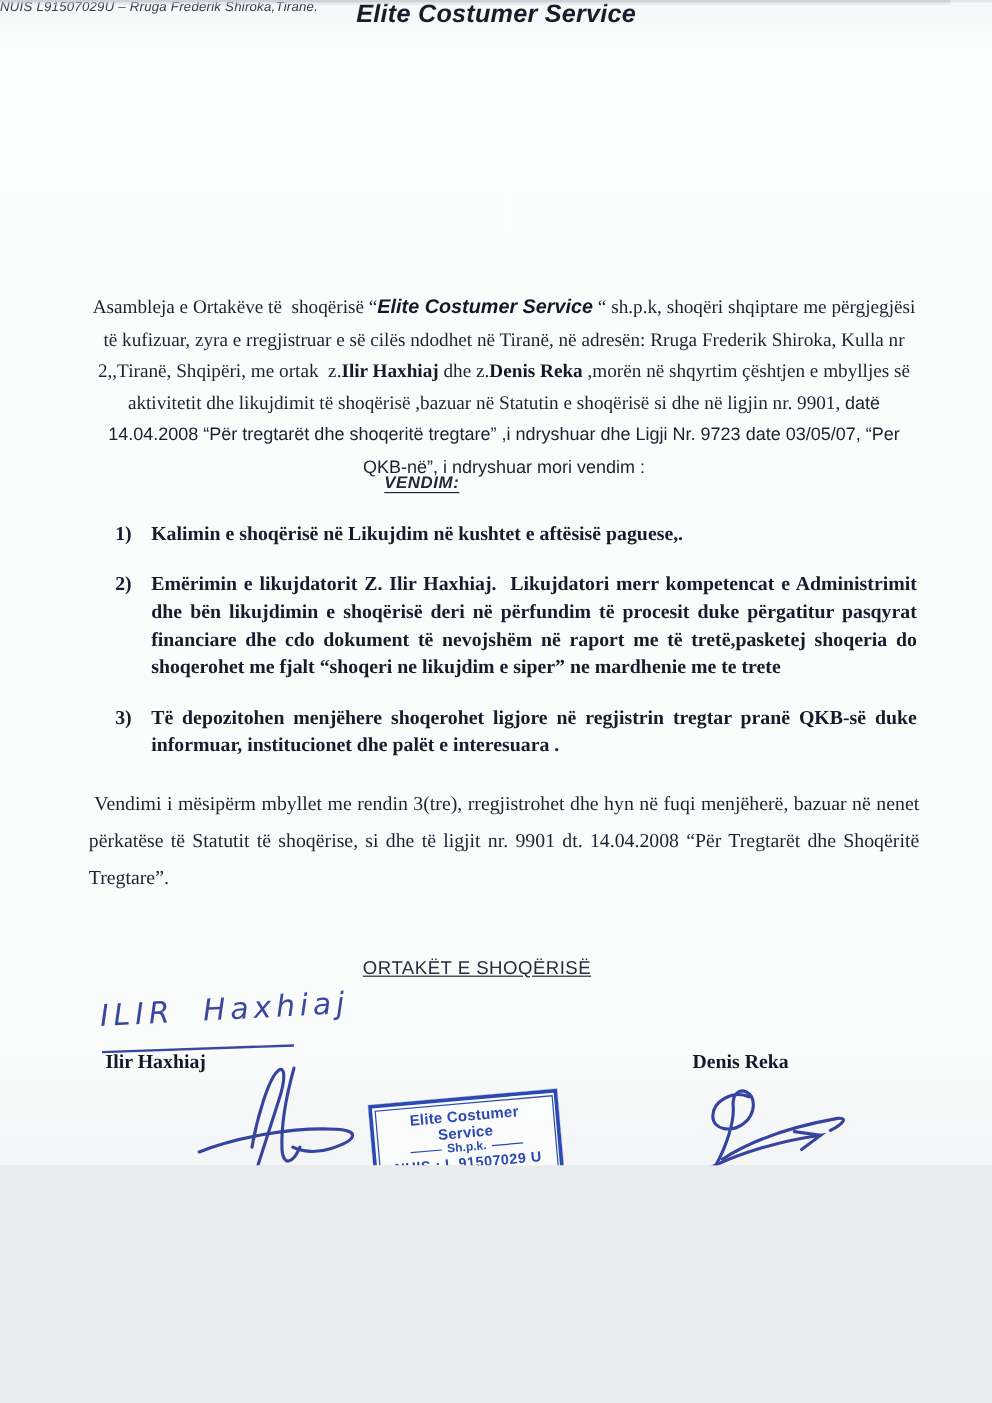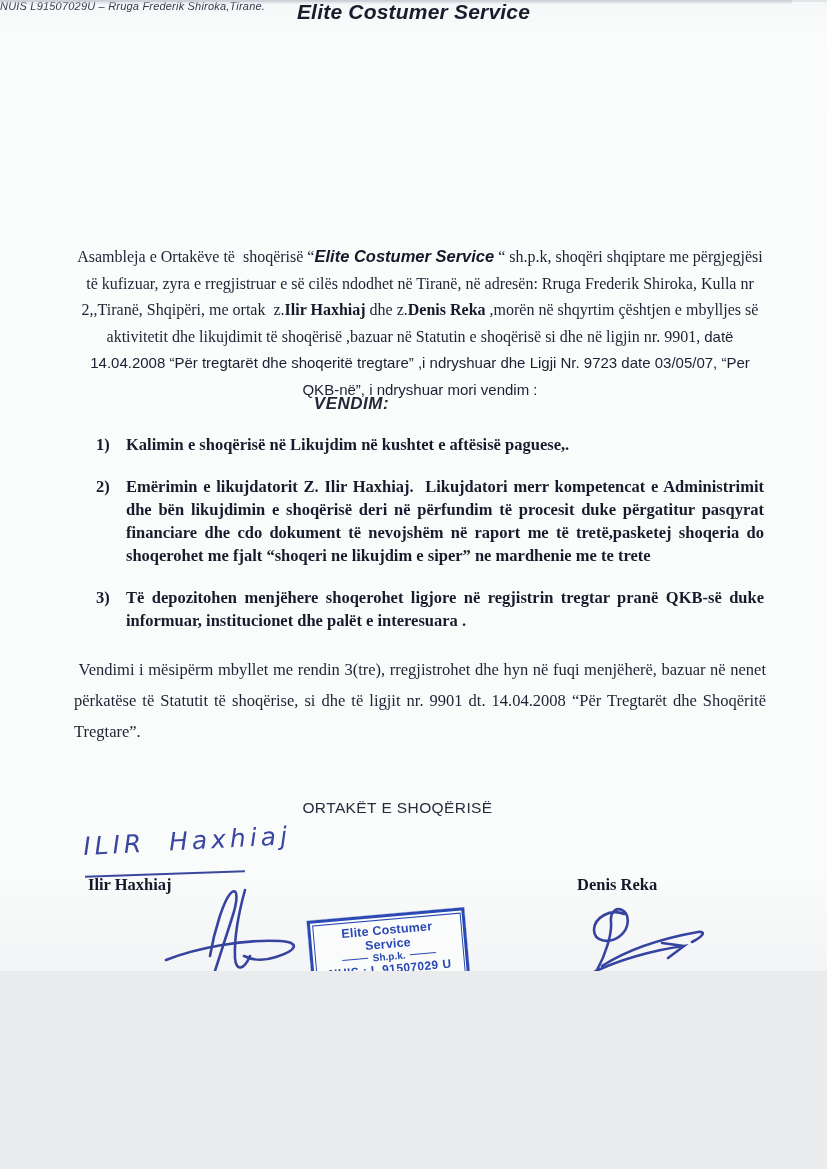--- a/index.html
+++ b/index.html
@@ -51,43 +51,43 @@
   .intro b { color:#14182a; }
   .intro .sans { font-family:"Liberation Sans", sans-serif; font-size:15px; color:#1b1f31; }
 
   
   .vendim-heading {
     left:0; right:0; top:394px; text-align:center;
   }
   .vendim-heading span {
     display:inline-block; transform:translateX(-62px);
     font-family:"Liberation Sans", sans-serif;
-    font-weight:bold; font-style:italic; font-size:17px; color:#232738;
-    text-underline-offset:3px; letter-spacing:0.5px;
+    font-weight:bold; font-style:italic; font-size:14px; color:#232738;
+    text-decoration:underline; text-underline-offset:3px; letter-spacing:0.5px;
   }
 
   
   .decisions { left:96px; top:433px; width:668px; list-style:none; }
   .decision { display:flex; margin-bottom:19px; font-weight:bold; font-size:16.5px; line-height:23px; color:#171b2c; }
   .decision .num { width:30px; flex:none; }
   .decision .txt { flex:1; text-align:justify; white-space:pre-wrap;font-family:Liberation Serif, serif; }
 
   
   .closing {
     left:74px; top:654px; width:692px;
     font-size:16.5px; line-height:31px; text-align:justify;
     white-space:pre-wrap; color:#1d2233;
   }
 
   
   .partners-heading { left:0; right:0; top:799px; text-align:center; }
   .partners-heading span {
     display:inline-block; transform:translateX(-16px);
     font-family:"Liberation Sans", sans-serif;
-    font-size:15.5px; color:#262b3d; letter-spacing:0.4px;
+    font-size:15.5px; color:#262b3d; letter-spacing:0.4px;text-decoration:underline;
   }
 
   
   .handwriting {
     left:84px; top:832px;
     font-family:"DejaVu Sans", sans-serif; font-style:italic;
     font-size:25px; color:#3a479f; letter-spacing:4px; white-space:pre;
     transform:rotate(-3deg); transform-origin:left bottom;
   }
   .hand-underline { left:85px; top:873px; width:160px; height:2px; background:#3a479f; transform:rotate(-2deg); }

